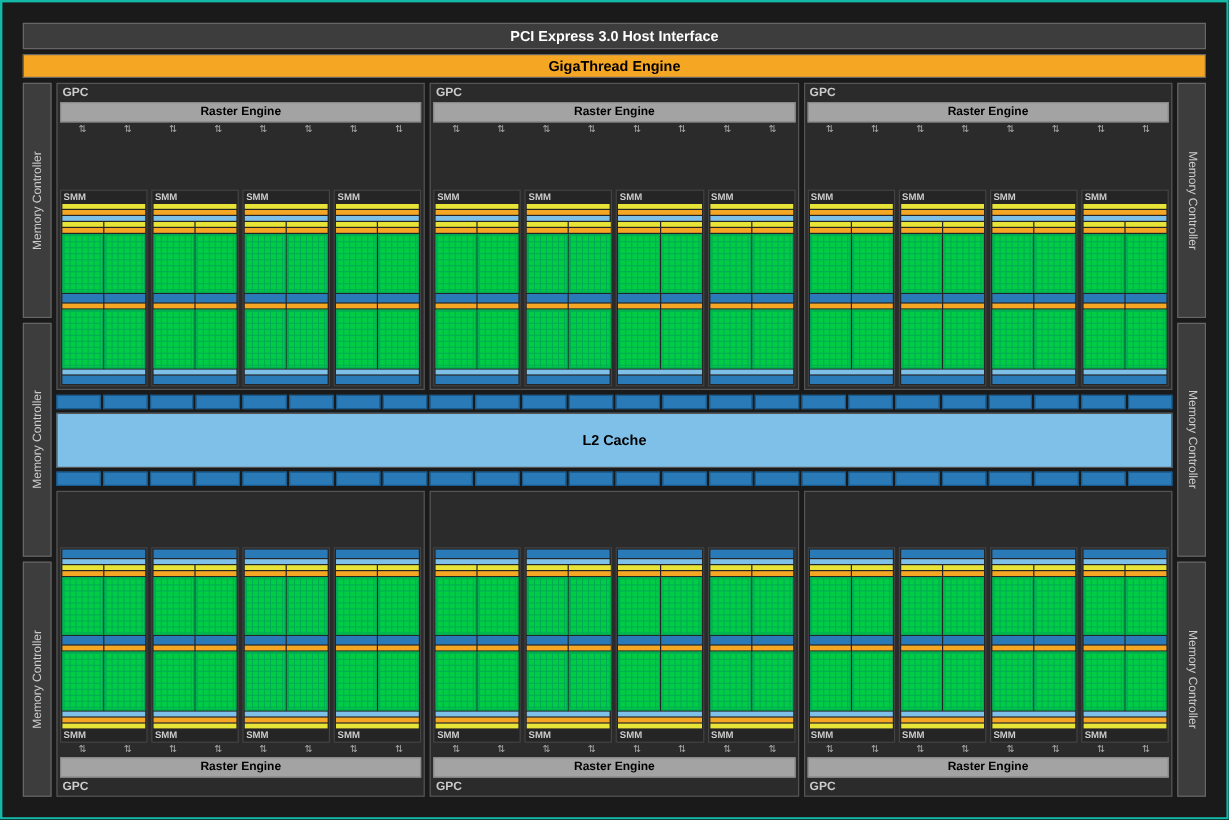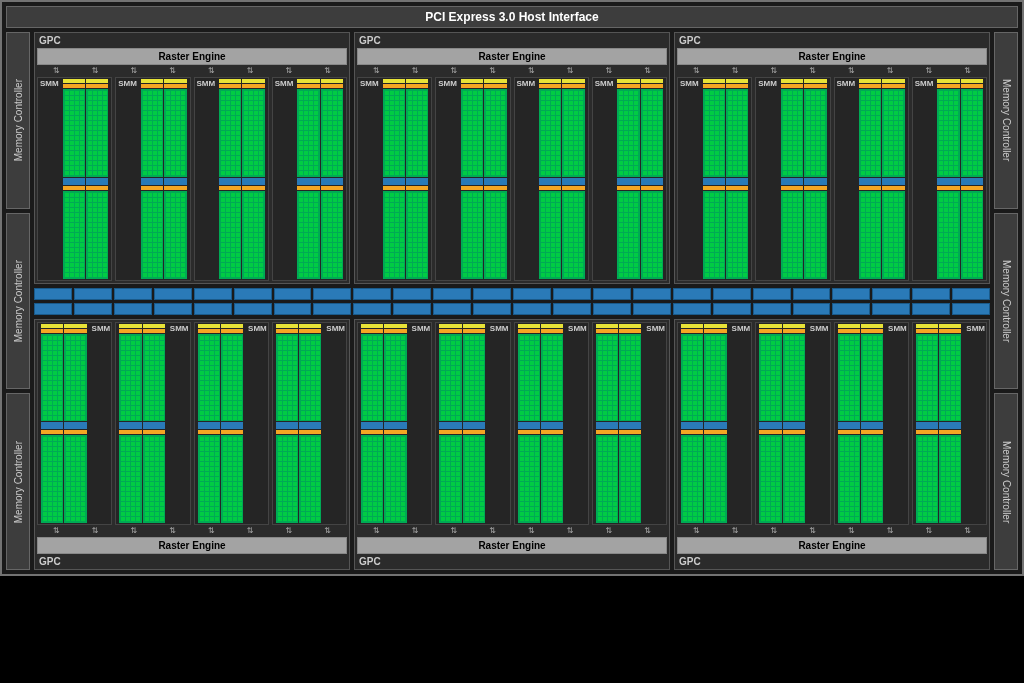--- a/index.html
+++ b/index.html
@@ -5,24 +5,24 @@
   * { box-sizing: border-box; margin: 0; padding: 0; }
   body {
     background: #000;
     font-family: Arial, Helvetica, sans-serif;
     width: 1024px;
     height: 683px;
     overflow: hidden;
   }
   .chip {
     width: 1024px;
-    height: 576px;
+    height: 683px;
     background: #1a1a1a;
-    border: 2px solid #737373;
-    padding: 4px;
+    border: 2px solid #14b8a6;
+    padding: 17px;
     display: flex;
     flex-direction: column;
     gap: 4px;
   }
   .pci {
     background: #3d3d3d;
     border: 1px solid #666;
     color: #fff;
     font-size: 12px;
     font-weight: bold;
@@ -118,24 +118,25 @@
     flex: 1;
     display: flex;
     gap: 3px;
     min-height: 0;
   }
   .smm {
     flex: 1;
     background: #252525;
     border: 1px solid #444;
     display: flex;
-    flex-direction: row;
+    flex-direction: column;
     padding: 1px;
     gap: 1px;
     min-width: 0;
+    margin-top: 44px;
   }
   .smm-label {
     color: #ccc;
     font-size: 8px;
     font-weight: bold;
     padding-left: 1px;
   }
   .bar { height: 4px; border-radius: 0; }
   .bar.yellow { background: #e8e337; }
   .bar.orange { background: #f5a623; }
@@ -195,20 +196,21 @@
   }
   .gpc.bottom { flex-direction: column-reverse; }
 </style>
 </head>
 <body>
 
 <div class="chip">
 
   <div class="pci">PCI Express 3.0 Host Interface</div>
 
+  <div class="gigathread">GigaThread Engine</div>
 
   <div class="main">
 
     <div class="memcol">
       <div class="memctrl">
           <span>Memory Controller</span>
         </div>
       <div class="memctrl">
           <span>Memory Controller</span>
         </div>
@@ -602,20 +604,21 @@
             <div></div>
             <div></div>
             <div></div>
             <div></div>
             <div></div>
             <div></div>
             <div></div>
             <div></div>
             <div></div>
           </div>
+        <div class="l2cache">L2 Cache</div>
         <div class="l2strip" id="l2strip-bot">
             <div></div>
             <div></div>
             <div></div>
             <div></div>
             <div></div>
             <div></div>
             <div></div>
             <div></div>
             <div></div>

